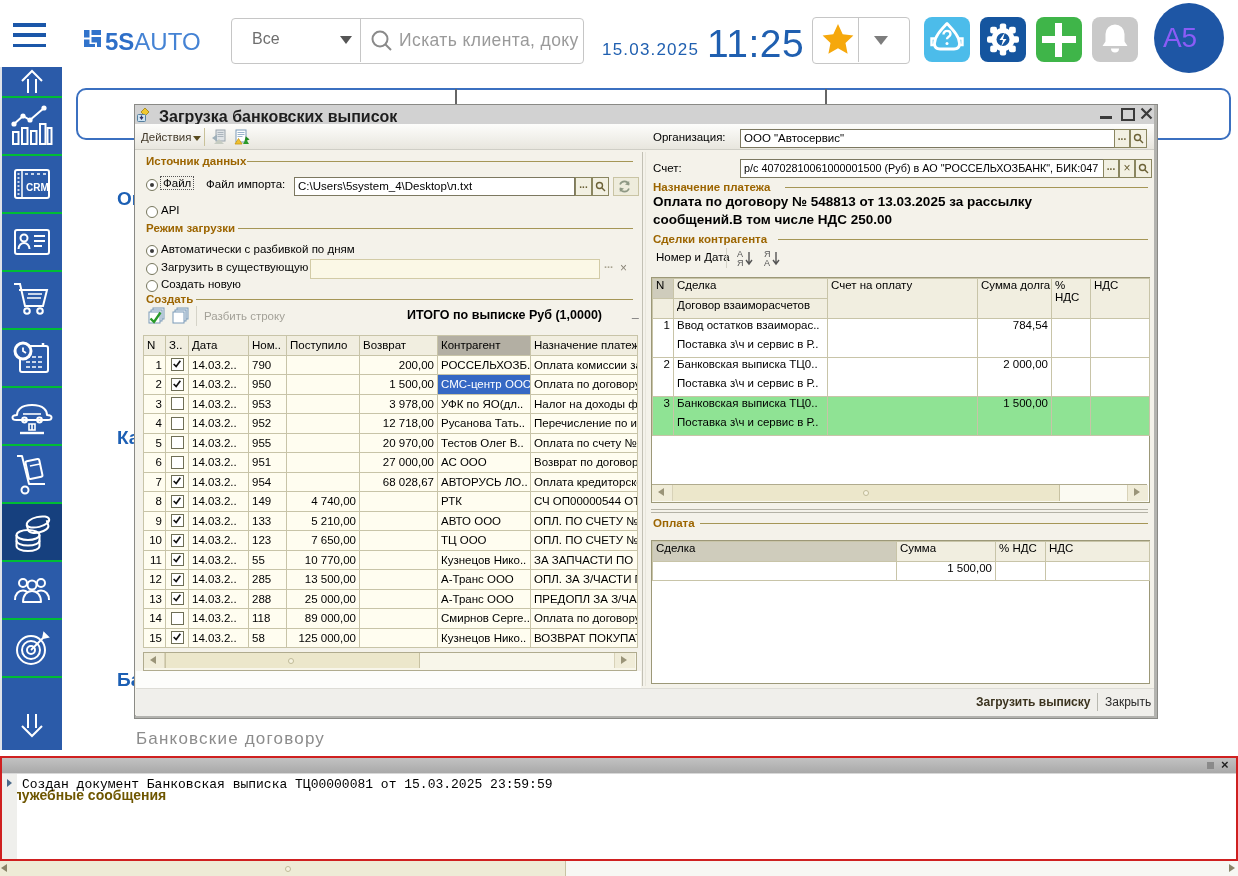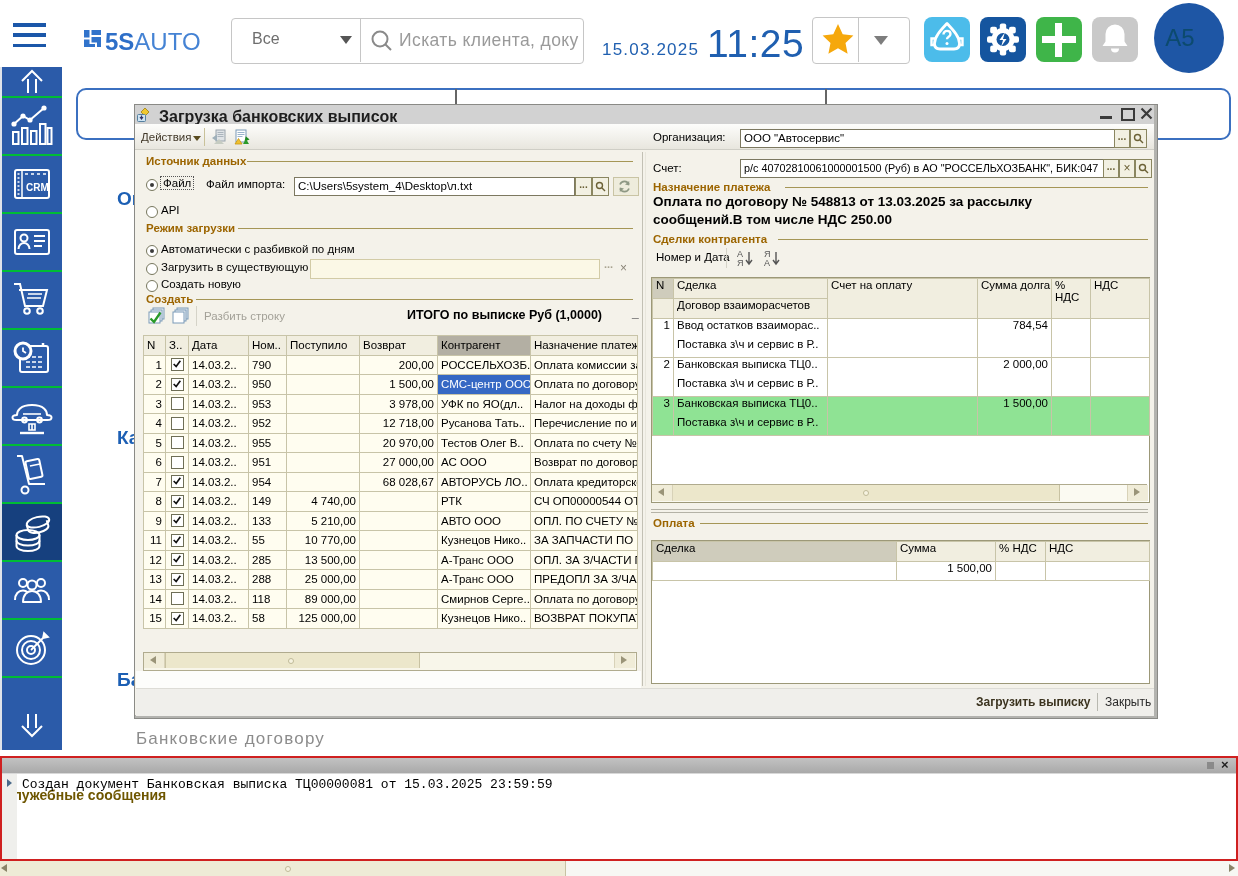--- a/index.html
+++ b/index.html
@@ -95,21 +95,21 @@
 <div class="a" style="left:1035.5px;top:17px;width:46px;height:45px;border-radius:8px;background:#3fb549;"></div>
 <div class="a" style="left:1041.5px;top:36px;width:34px;height:7px;background:#fff;"></div>
 <div class="a" style="left:1055px;top:22.5px;width:7px;height:34px;background:#fff;"></div>
 <div class="a" style="left:1091.8px;top:17px;width:46px;height:45px;border-radius:8px;background:#c9c9c9;"></div>
 <svg class="a" style="left:1091.8px;top:17px;" width="46" height="45" viewBox="0 0 46 45">
   <path d="M23 7.5 a9.5 9.5 0 0 1 9.5 9.5 v7.5 l3 4.5 h-25 l3 -4.5 v-7.5 a9.5 9.5 0 0 1 9.5 -9.5 Z" fill="#fff"></path>
   <path d="M19 31.5 a4 4 0 0 0 8 0 Z" fill="#fff"></path>
 </svg>
 
 <div class="a" style="left:1154px;top:3px;width:70px;height:70px;border-radius:50%;background:#1e56a5;"></div>
-<div class="a" style="left:1154px;top:23px;width:52px;height:30px;font-size:24px;color:#0c4a6e;text-align:center;line-height:30px;">А5</div>
+<div class="a" style="left:1154px;top:23px;width:52px;height:30px;font-size:28px;color:#8b5cf6;text-align:center;line-height:30px;">А5</div>
 
 <div class="a" style="left:0;top:67px;width:62px;height:683px;background:#2b5ba9;"></div>
 <div class="a" style="left:0;top:67px;width:2px;height:683px;background:#dfe3ea;"></div>
 <div class="a" style="left:2px;top:503px;width:60px;height:58px;background:#16407e;"></div>
 <div class="a" style="left:2px;top:96px;width:60px;height:2px;background:#00bd35;"></div>
 <div class="a" style="left:2px;top:154px;width:60px;height:2px;background:#00bd35;"></div>
 <div class="a" style="left:2px;top:212px;width:60px;height:2px;background:#00bd35;"></div>
 <div class="a" style="left:2px;top:270px;width:60px;height:2px;background:#00bd35;"></div>
 <div class="a" style="left:2px;top:328px;width:60px;height:2px;background:#00bd35;"></div>
 <div class="a" style="left:2px;top:386px;width:60px;height:2px;background:#00bd35;"></div>
@@ -439,20 +439,34 @@
             </svg></div>
         </td>
         <td>14.03.2..</td>
         <td>133</td>
         <td class="num">5 210,00</td>
         <td></td>
         <td>АВТО ООО</td>
         <td>ОПЛ. ПО СЧЕТУ №</td>
       </tr>
 <tr>
+        <td class="num">10</td>
+        <td class="cbc">
+          <div class="cb"><svg width="10" height="10" viewBox="0 0 12 12">
+              <path d="M2 6 L5 9 L10 2" fill="none" stroke="#111" stroke-width="2"></path>
+            </svg></div>
+        </td>
+        <td>14.03.2..</td>
+        <td>123</td>
+        <td class="num">7 650,00</td>
+        <td></td>
+        <td>ТЦ ООО</td>
+        <td>ОПЛ. ПО СЧЕТУ №</td>
+      </tr>
+<tr>
         <td class="num">11</td>
         <td class="cbc">
           <div class="cb"><svg width="10" height="10" viewBox="0 0 12 12">
               <path d="M2 6 L5 9 L10 2" fill="none" stroke="#111" stroke-width="2"></path>
             </svg></div>
         </td>
         <td>14.03.2..</td>
         <td>55</td>
         <td class="num">10 770,00</td>
         <td></td>

